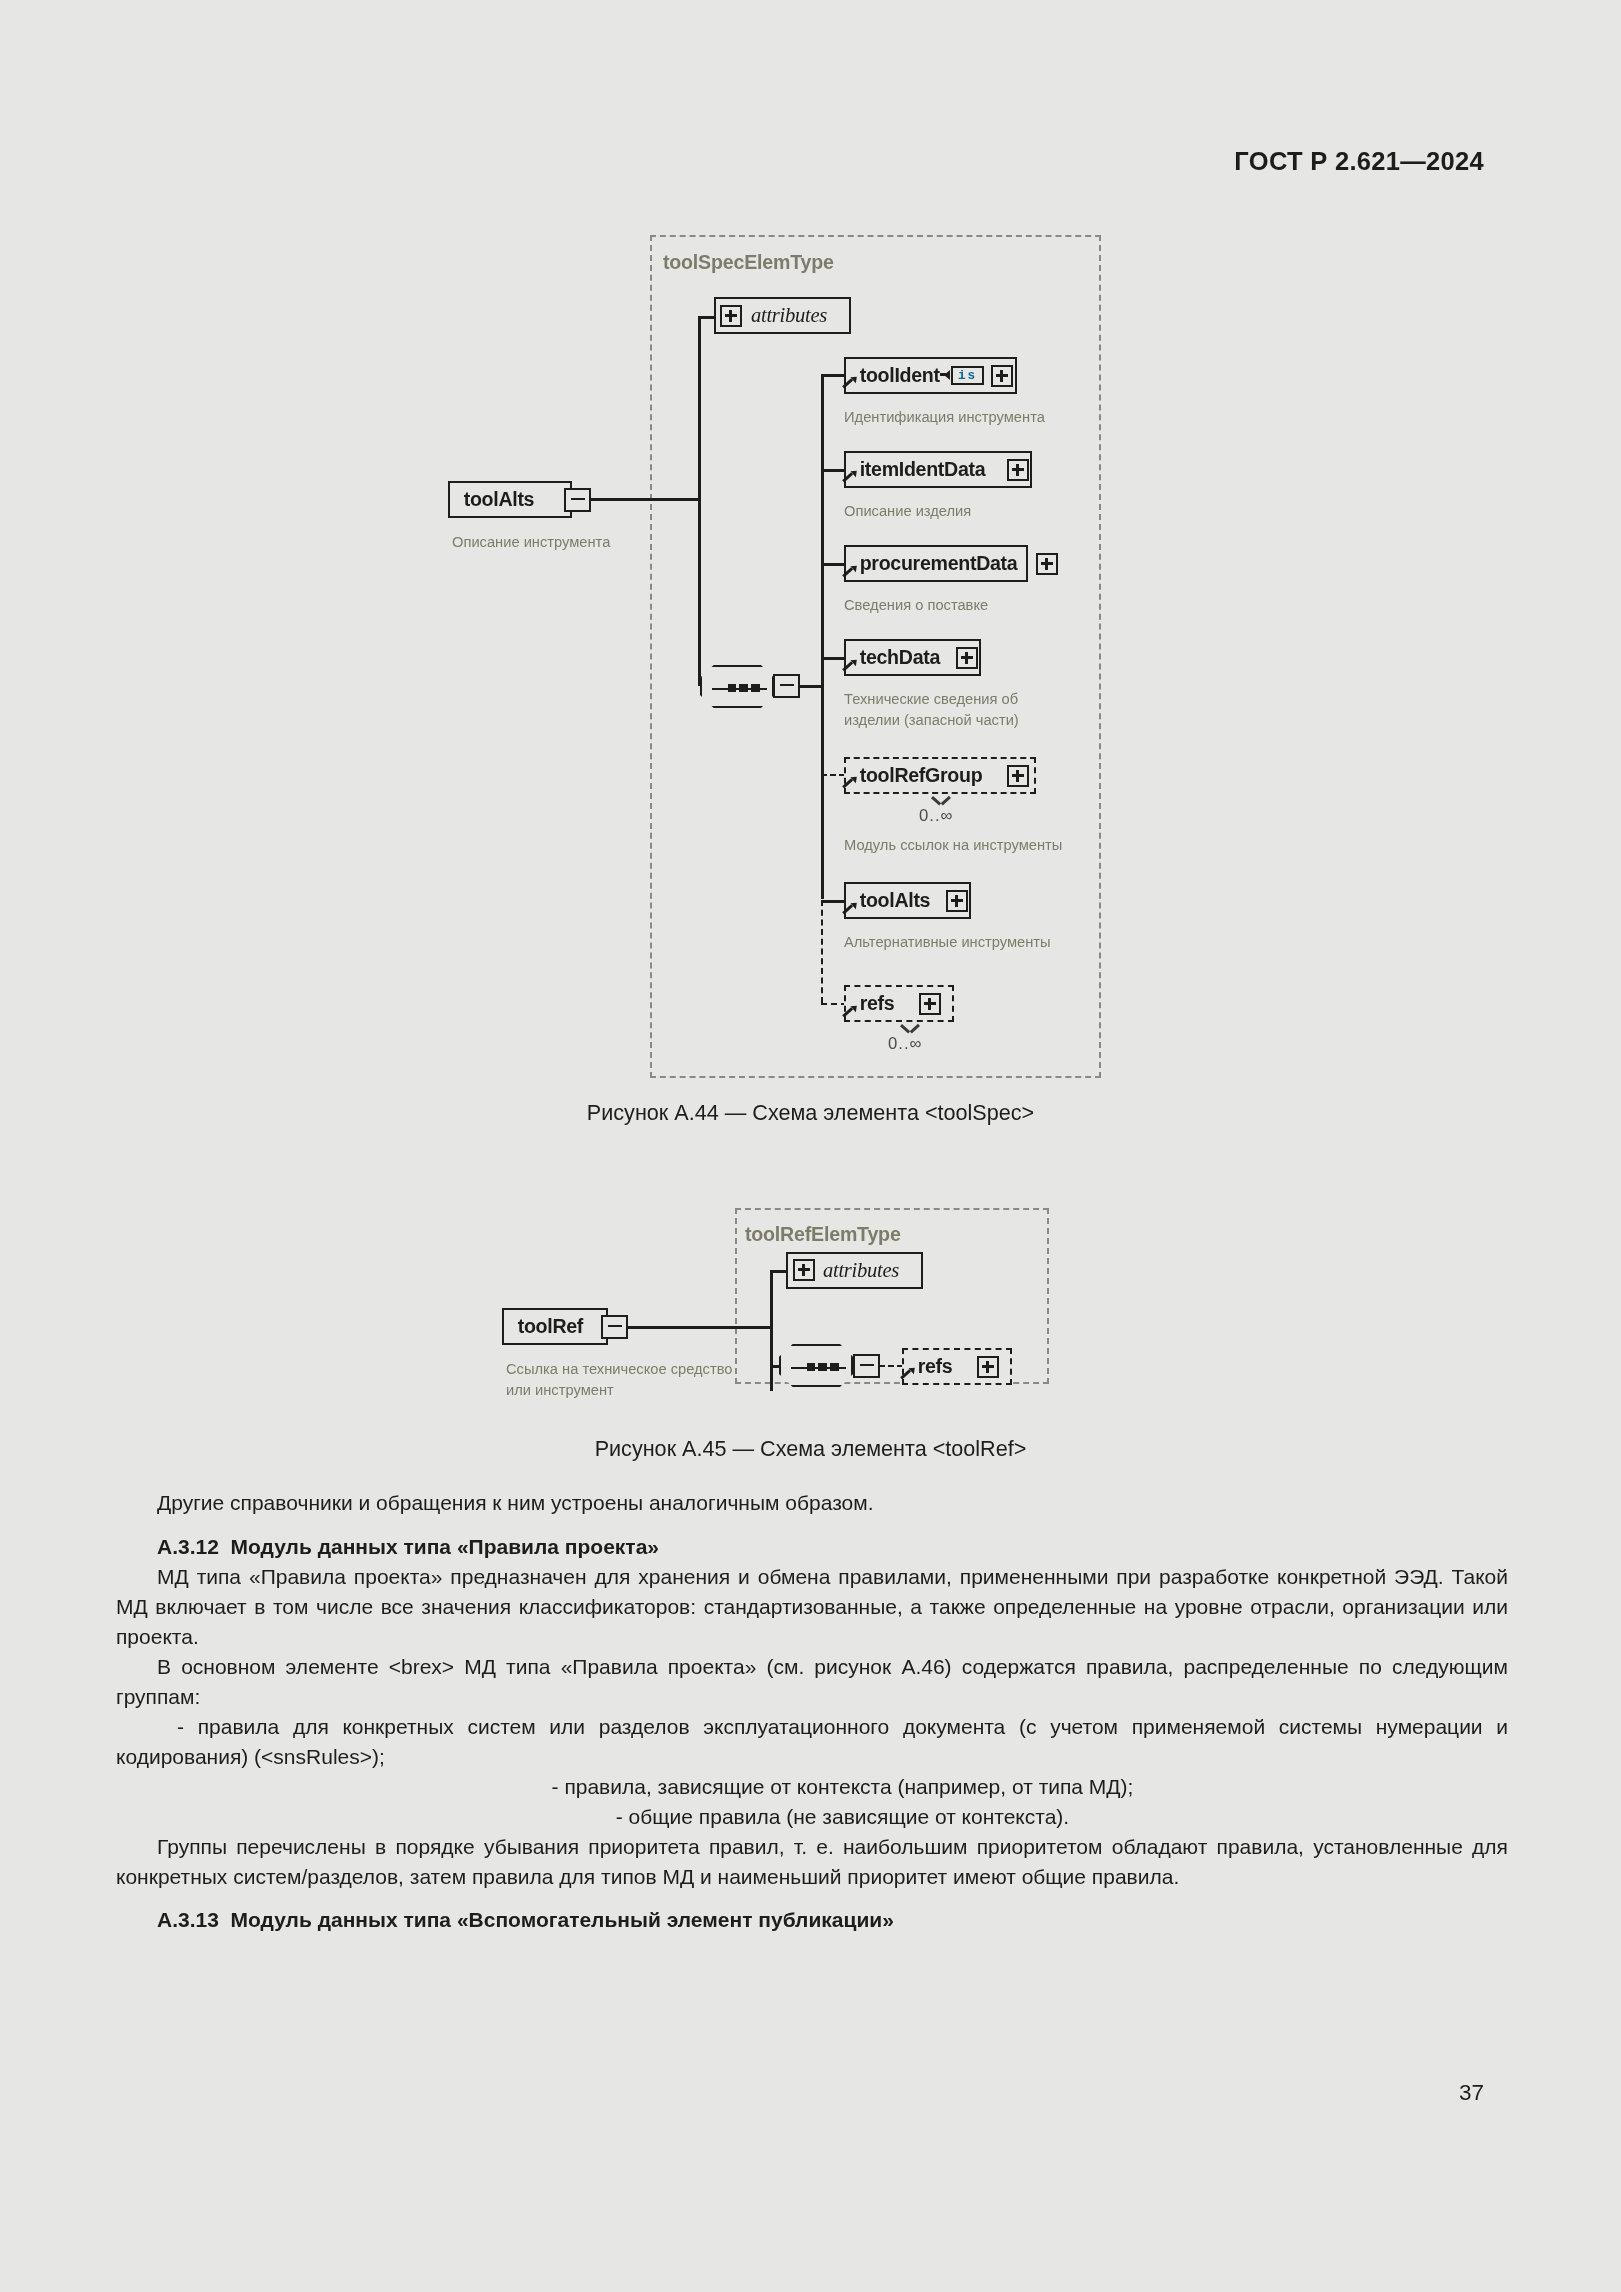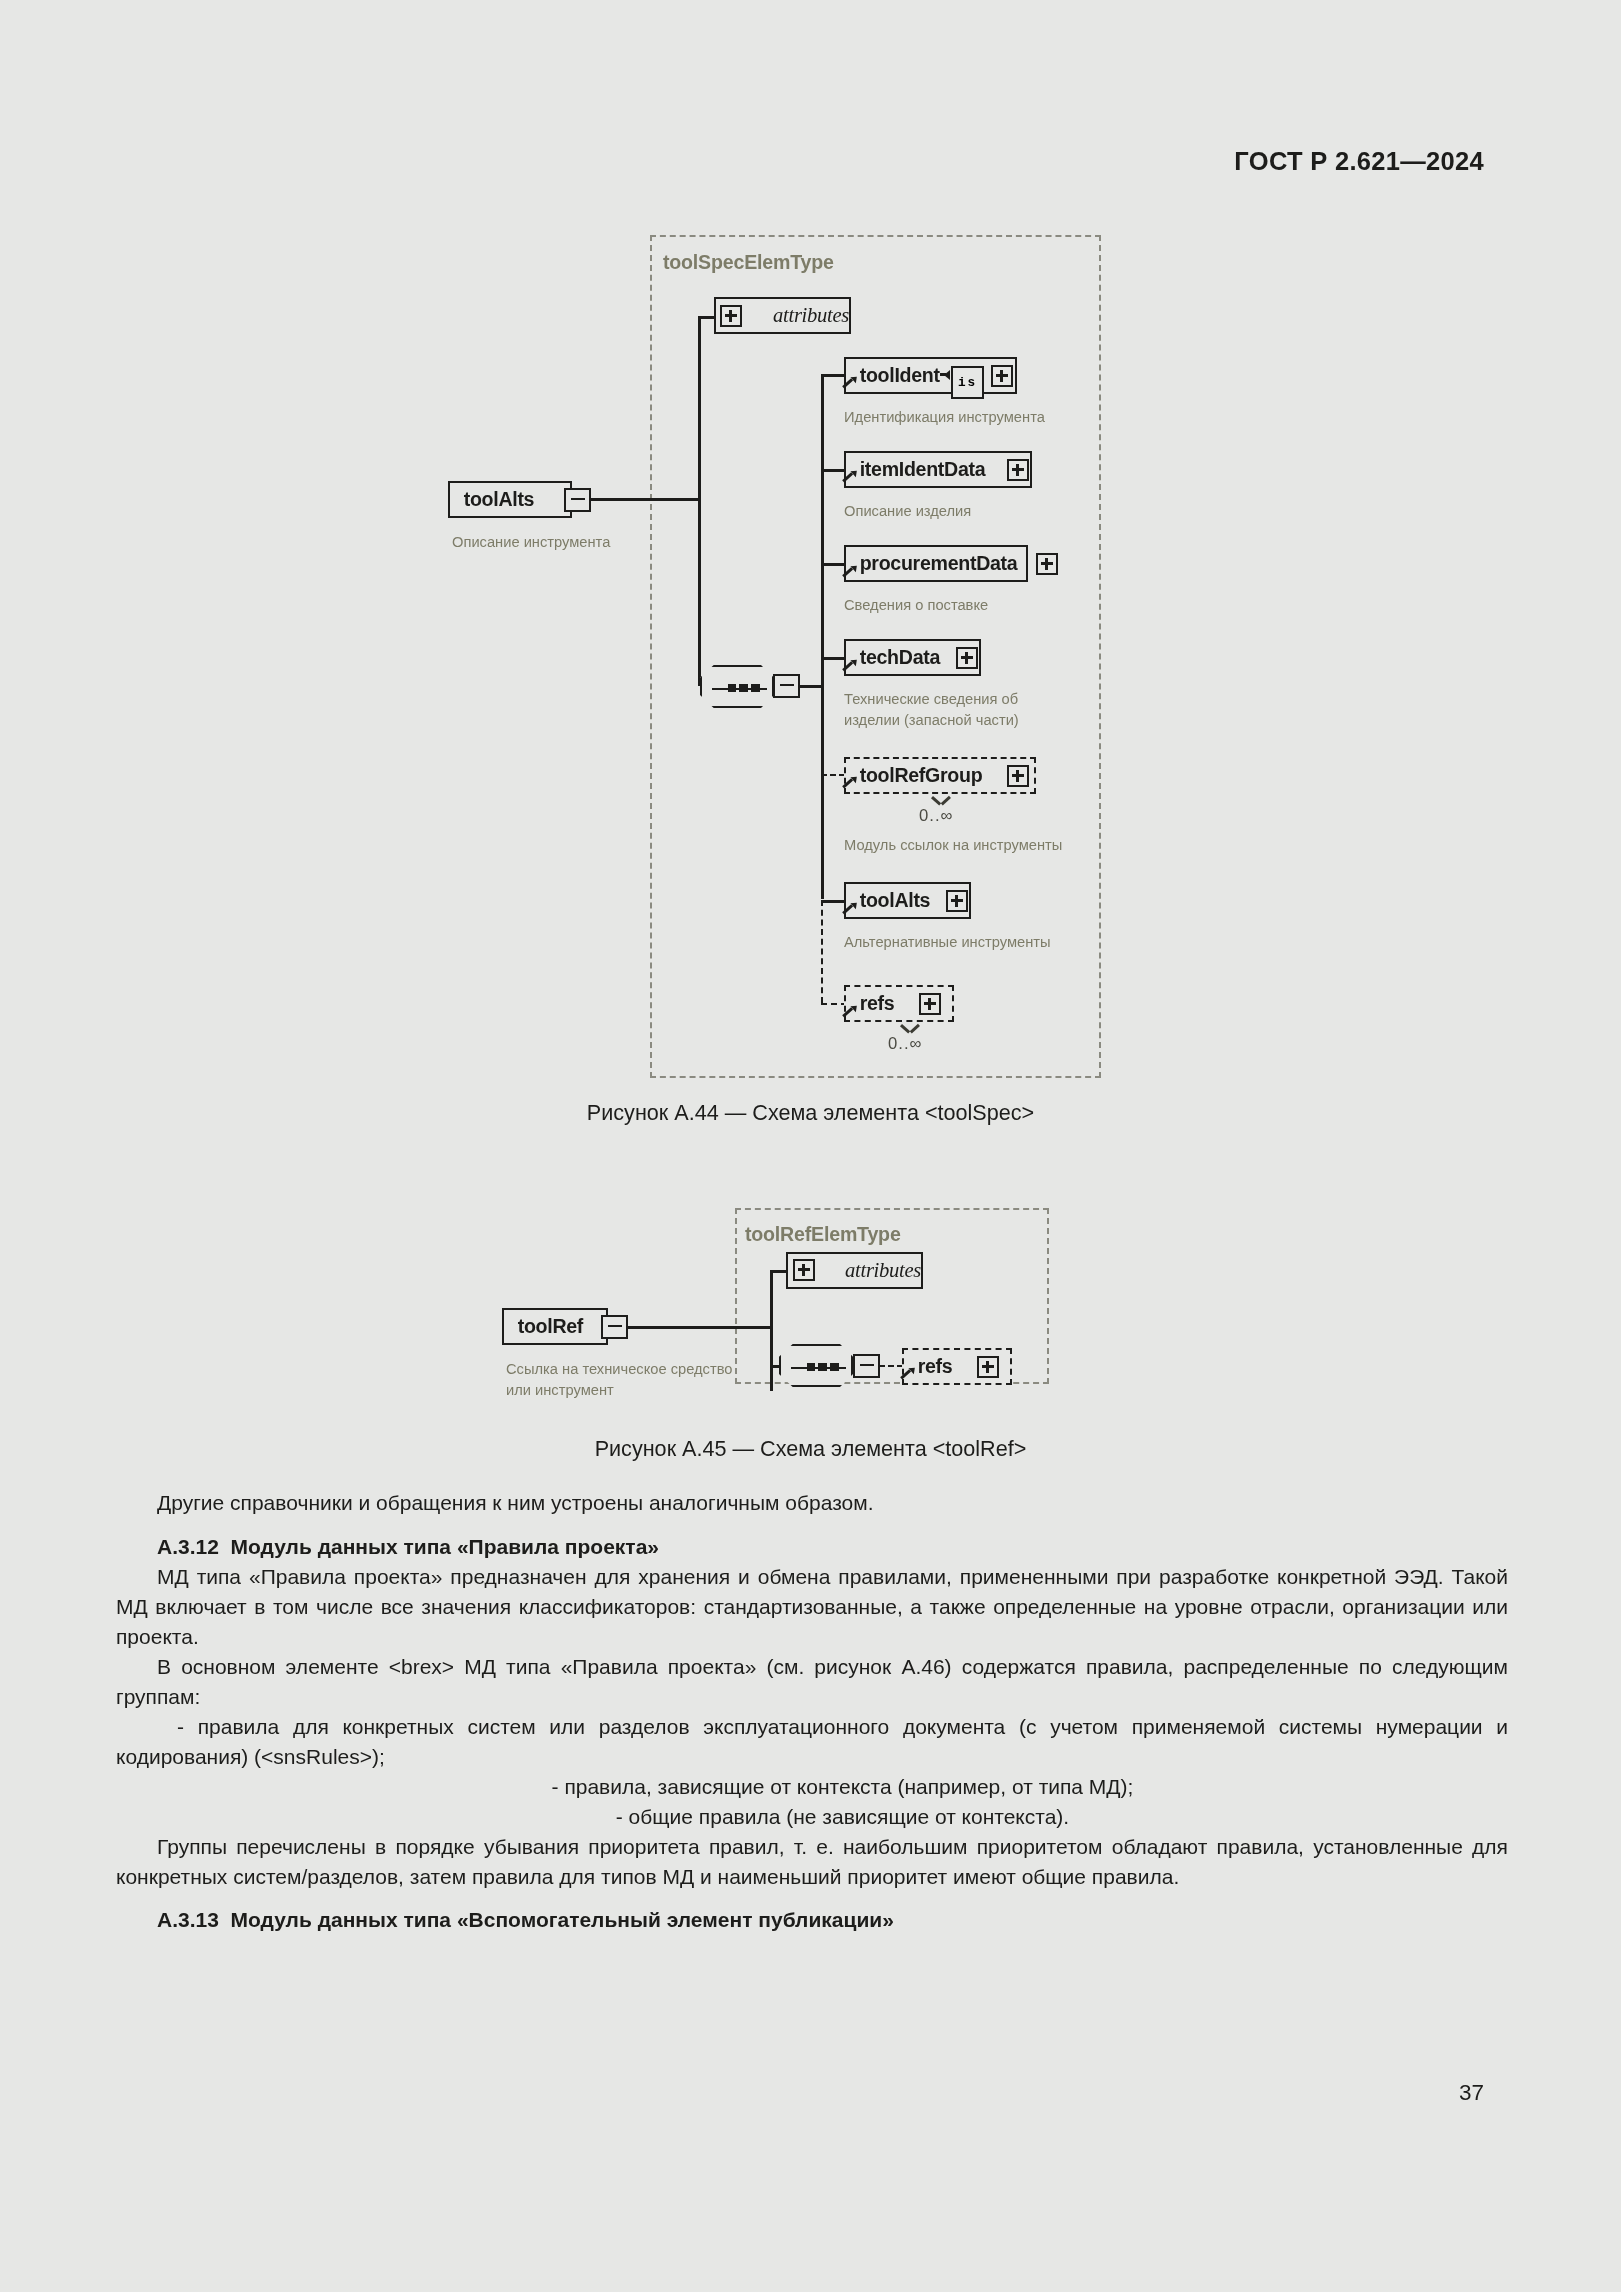--- a/index.html
+++ b/index.html
@@ -36,41 +36,40 @@
     padding-left:13.7px;
     font-weight:bold;
     color:#1d1d1b;
     letter-spacing:-0.3px;
   }
   .xsd .box.dashed{border:2.5px dashed #1d1d1b;}
   .xsd .box.attr{
     font-style:italic;font-weight:normal;
     font-family:"Liberation Serif", serif;
     padding-left:7.8px;
-    justify-content:flex-end;
   }
   .xsd .box .lbl{white-space:nowrap;}
 
   
   .inbox-exp{
     position:absolute;box-sizing:border-box;
     width:21.6px;height:21.6px;border:2.5px solid #1d1d1b;background:#e6e7e5;
   }
   .inbox-exp .h{position:absolute;left:3.4px;top:7.4px;width:11.8px;height:2.5px;background:#1d1d1b;}
   .inbox-exp .v{position:absolute;left:7.4px;top:3.4px;width:2.5px;height:11.8px;background:#1d1d1b;}
 
   
   .isbadge{
     position:absolute;box-sizing:border-box;
-    height:33px;padding:0 4.9px;
+    height:19px;padding:0 4.9px;
     border:2px solid #1d1d1b;background:#e6e7e5;
     font-family:"Liberation Mono", monospace;
     font-size:12.7px;font-weight:bold;letter-spacing:2px;
     display:flex;align-items:center;justify-content:center;
-    color:#000000;
+    color:#0369a1;
   }
   .isarrow{position:absolute;width:0;height:0;
     border-top:5.9px solid transparent;border-bottom:5.9px solid transparent;
     border-right:6.9px solid #1d1d1b;}
   .isstem{position:absolute;height:2.9px;width:5.9px;background:#1d1d1b;}
 
   
   .refarrow{position:absolute;width:12.7px;height:12.7px;}
   .refarrow:before{
     content:"";position:absolute;left:0;top:9.8px;width:11.8px;height:2.5px;

